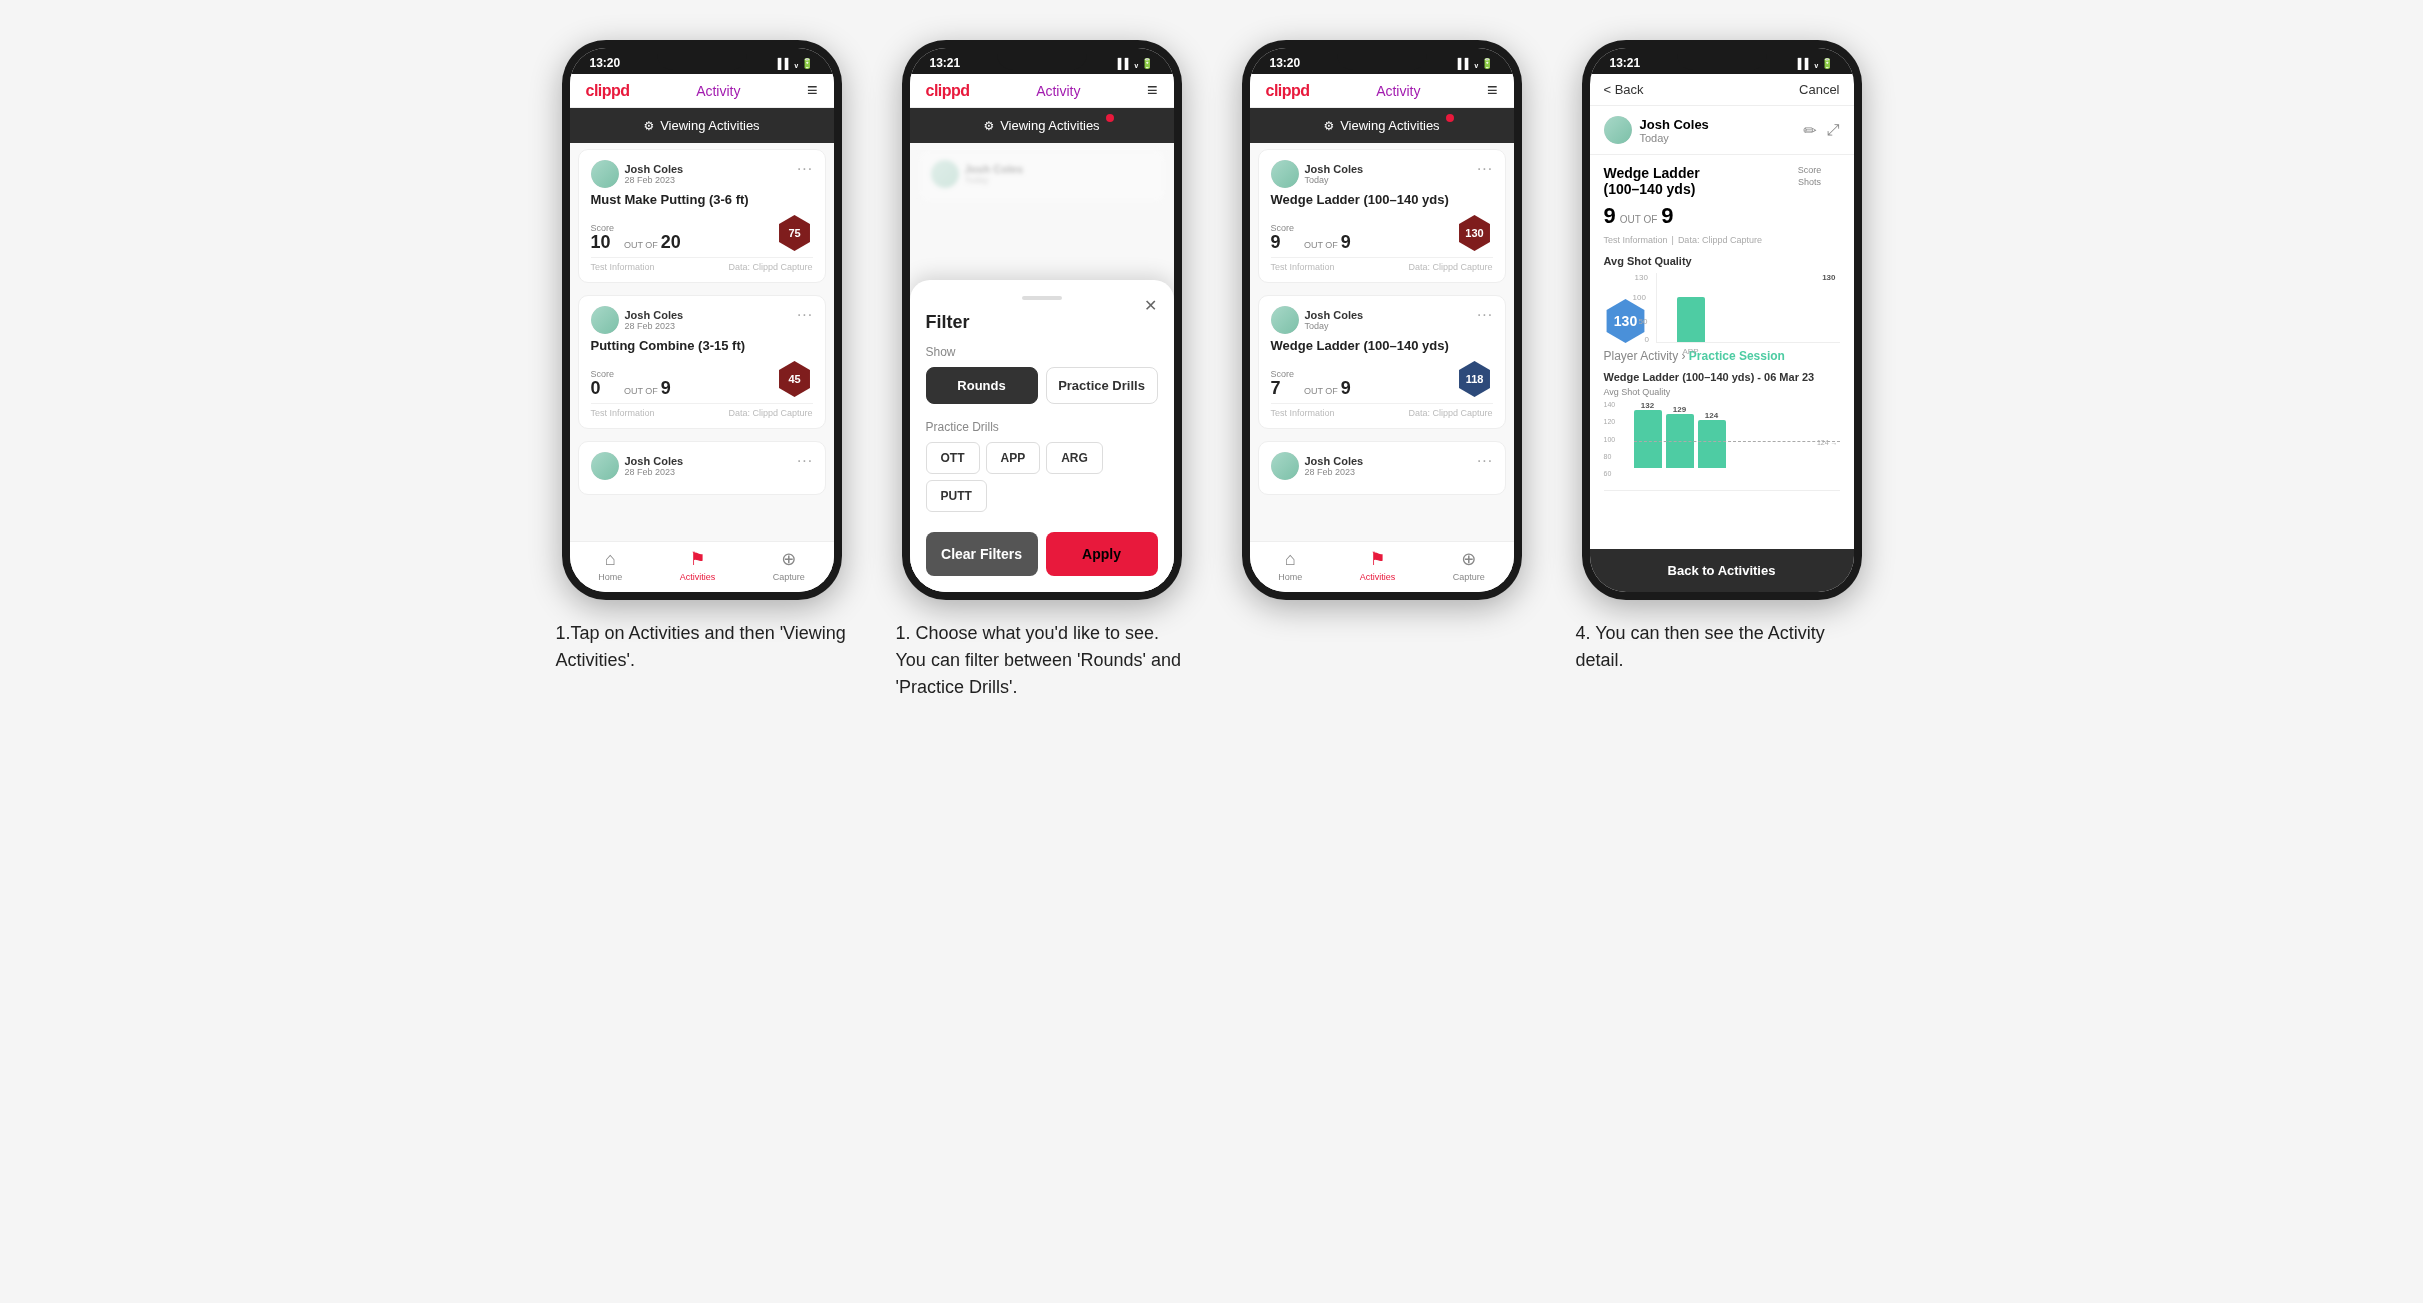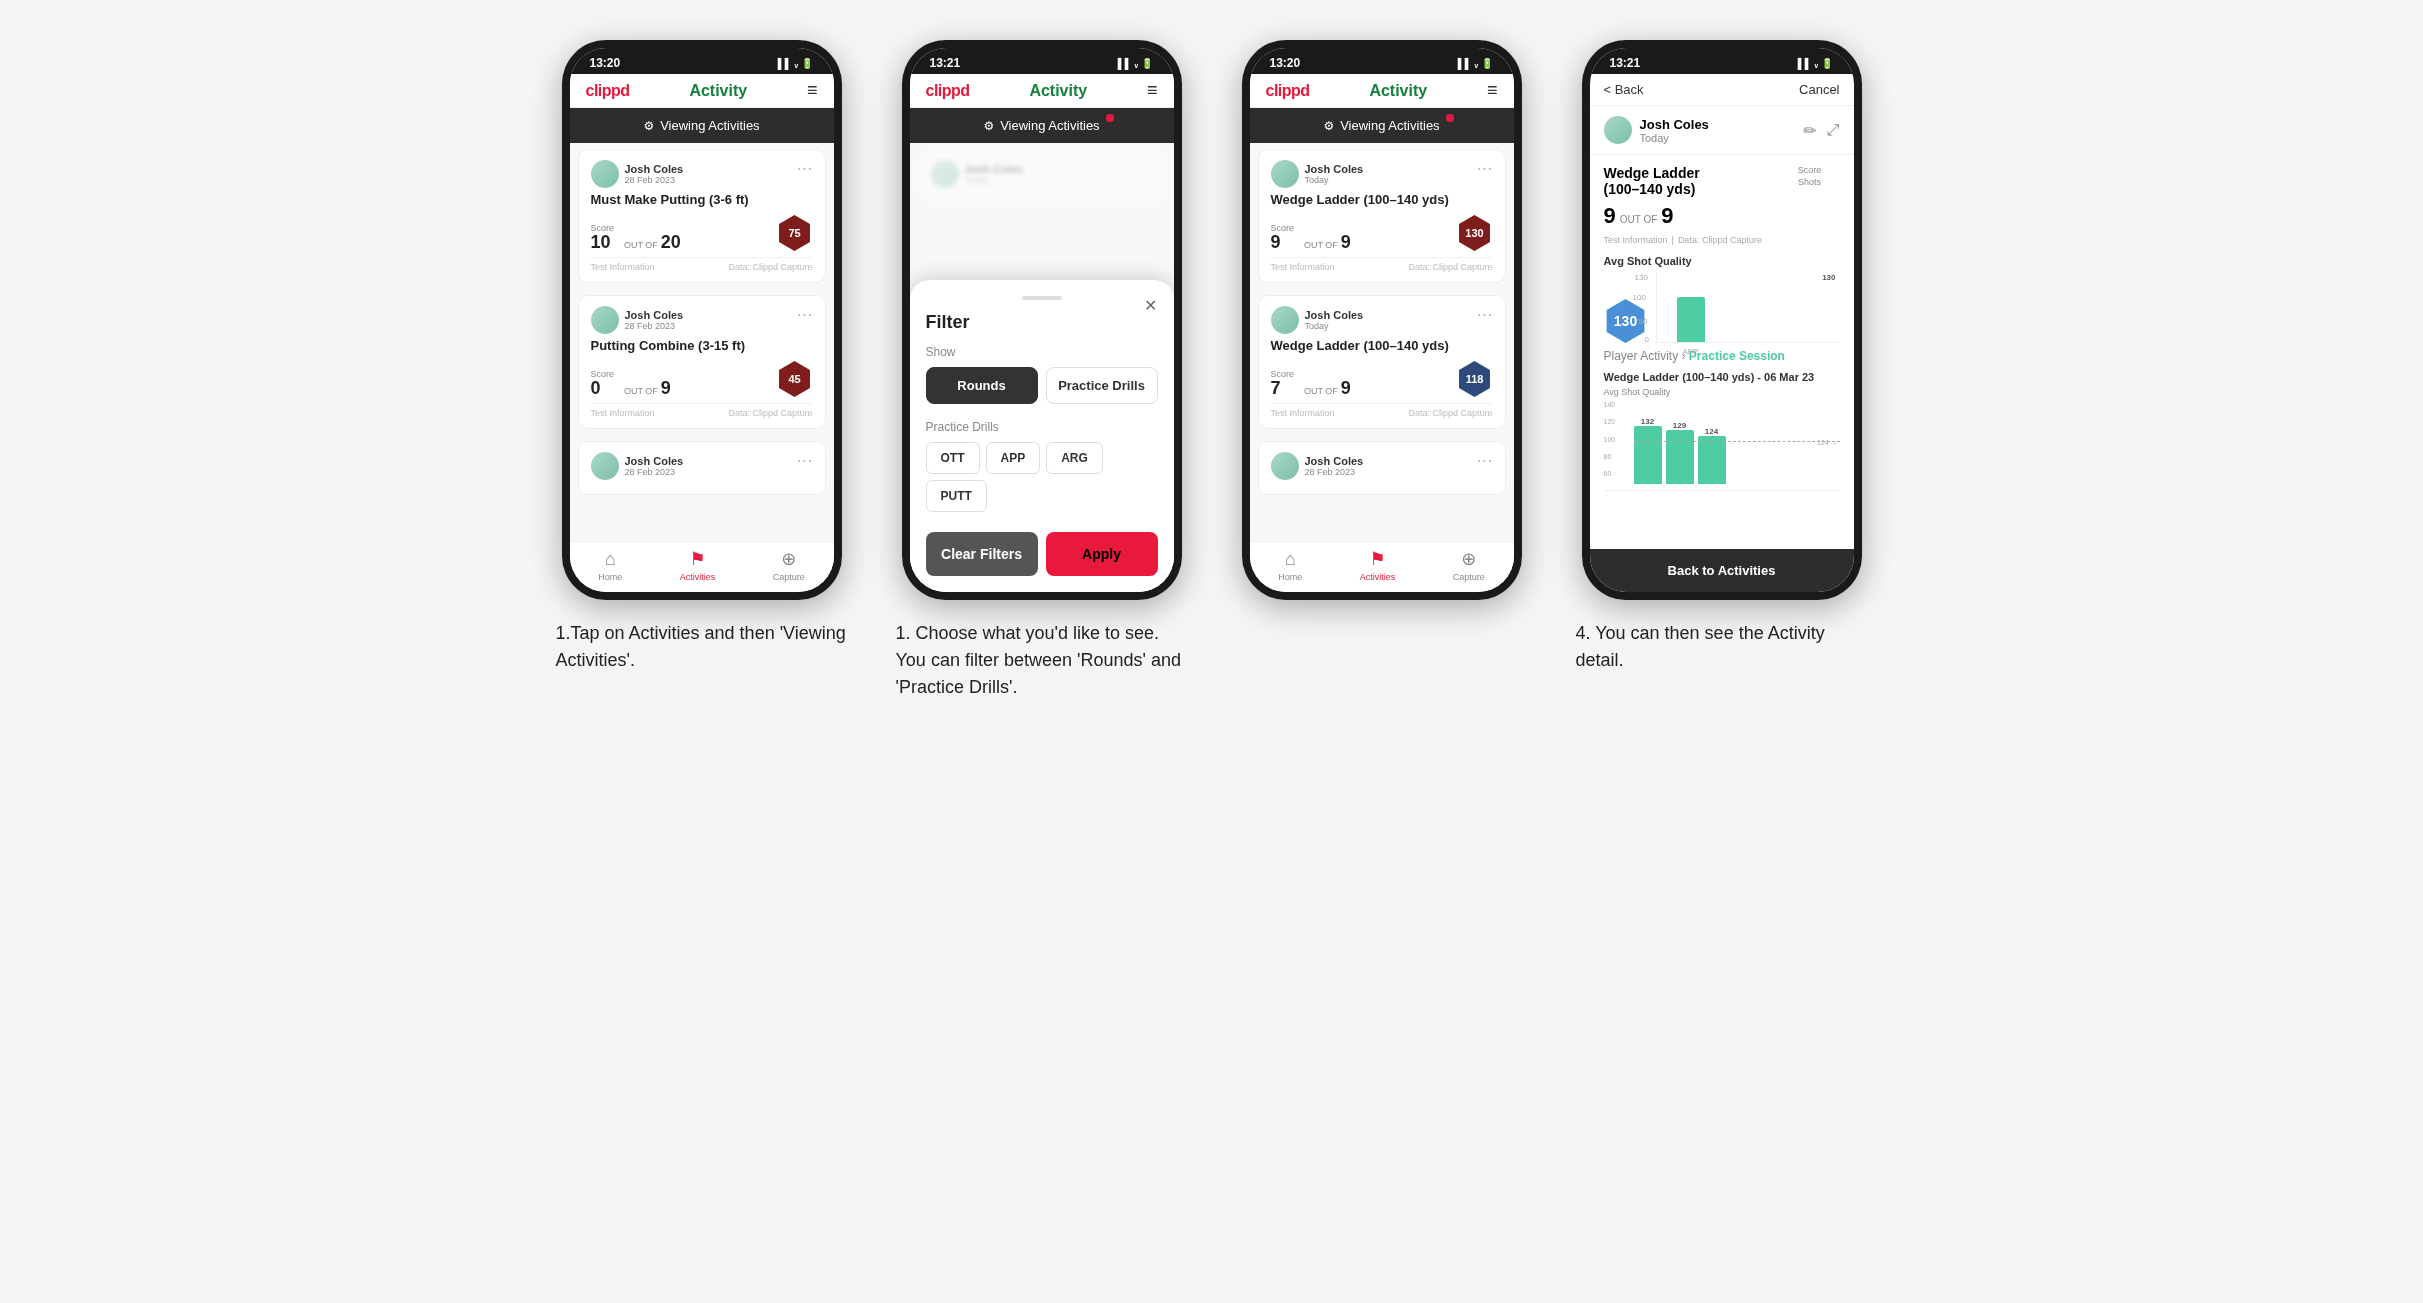--- a/index.html
+++ b/index.html
@@ -84,21 +84,21 @@
       padding: 6px 16px;
       border-bottom: 1px solid #eee;
       flex-shrink: 0;
     }
     .nav-logo {
       color: #e8193c;
       font-weight: 800;
       font-size: 16px;
       letter-spacing: -0.5px;
     }
-    .nav-title { font-size: 16px; font-weight: 700; color: #15803d; }
+    .nav-title { font-size: 14px; font-weight: 400; color: #a21caf; }
     .nav-menu { font-size: 18px; color: #333; }
     
     .viewing-banner {
       background: #2d2d2d;
       color: #fff;
       display: flex;
       align-items: center;
       justify-content: center;
       gap: 6px;
       padding: 10px;
@@ -739,21 +739,21 @@
           </div>
 
           <div style="font-size:12px; color:#888; ">
             Player Activity › <span style="color:#4ecca3;font-weight:600;">Practice Session</span>
           </div>
 
           <div style="margin-top:8px;">
             <div style="font-size:11px;font-weight:600;color:#333;margin-bottom:4px;">Wedge Ladder (100–140 yds) - 06 Mar 23</div>
             <div style="font-size:9px;color:#888;margin-bottom:4px;">Avg Shot Quality</div>
 
-            <div style="position:relative; height:90px; display:flex; align-items:flex-end; gap:4px; padding-left:30px; padding-bottom:6px; border-bottom:1px solid #eee;">
+            <div style="position:relative; height:90px; display:flex; align-items:flex-end; gap:4px; padding-left:30px; padding-bottom:22px; border-bottom:1px solid #eee;">
 
               <div style="position:absolute;left:0;top:0;font-size:7px;color:#aaa;display:flex;flex-direction:column;justify-content:space-between;height:76px;">
                 <span>140</span>
                 <span>120</span>
                 <span>100</span>
                 <span>80</span>
                 <span>60</span>
               </div>
               <div style="display:flex;flex-direction:column;align-items:center;">
                 <span style="font-size:8px;font-weight:600;color:#555;">132</span>

